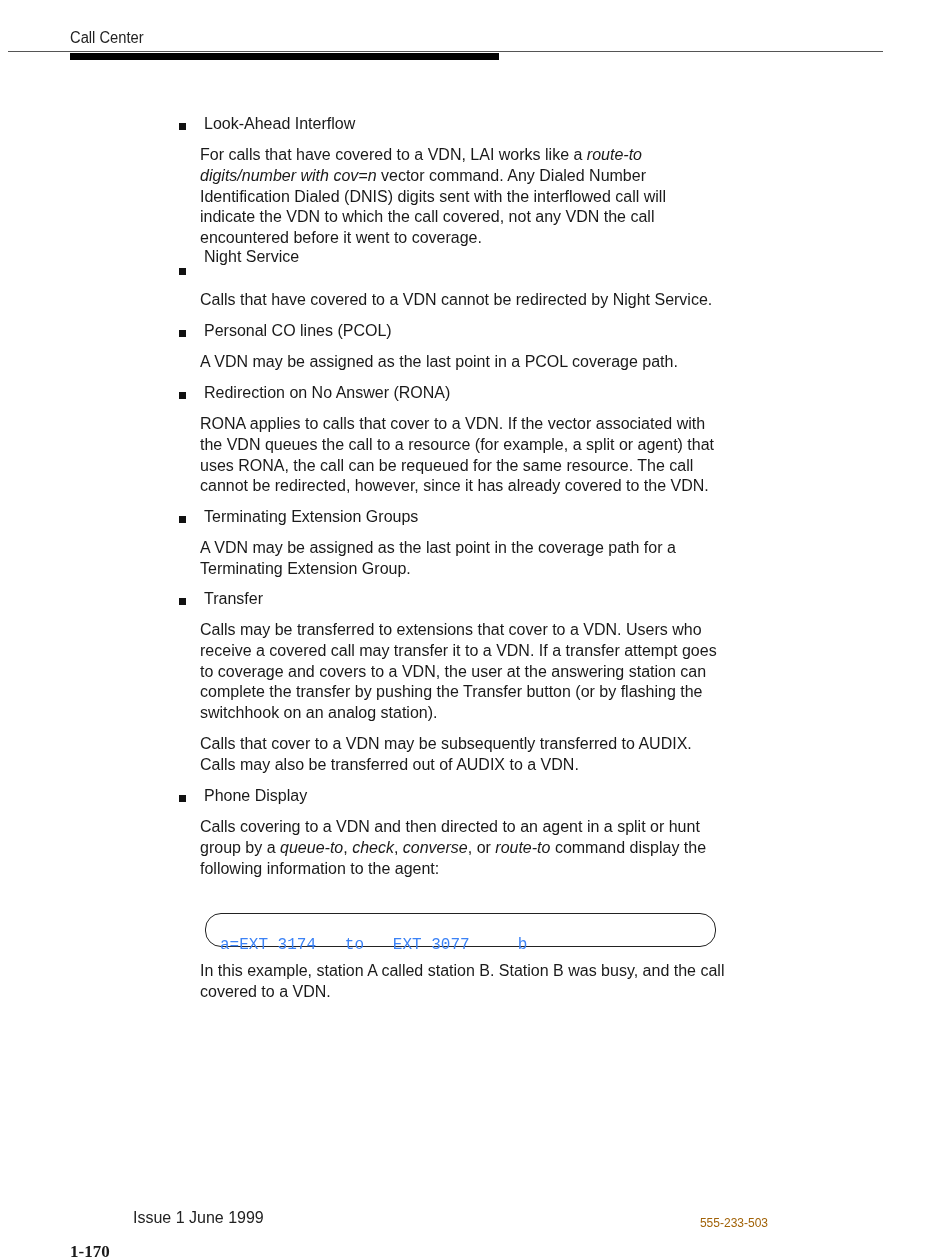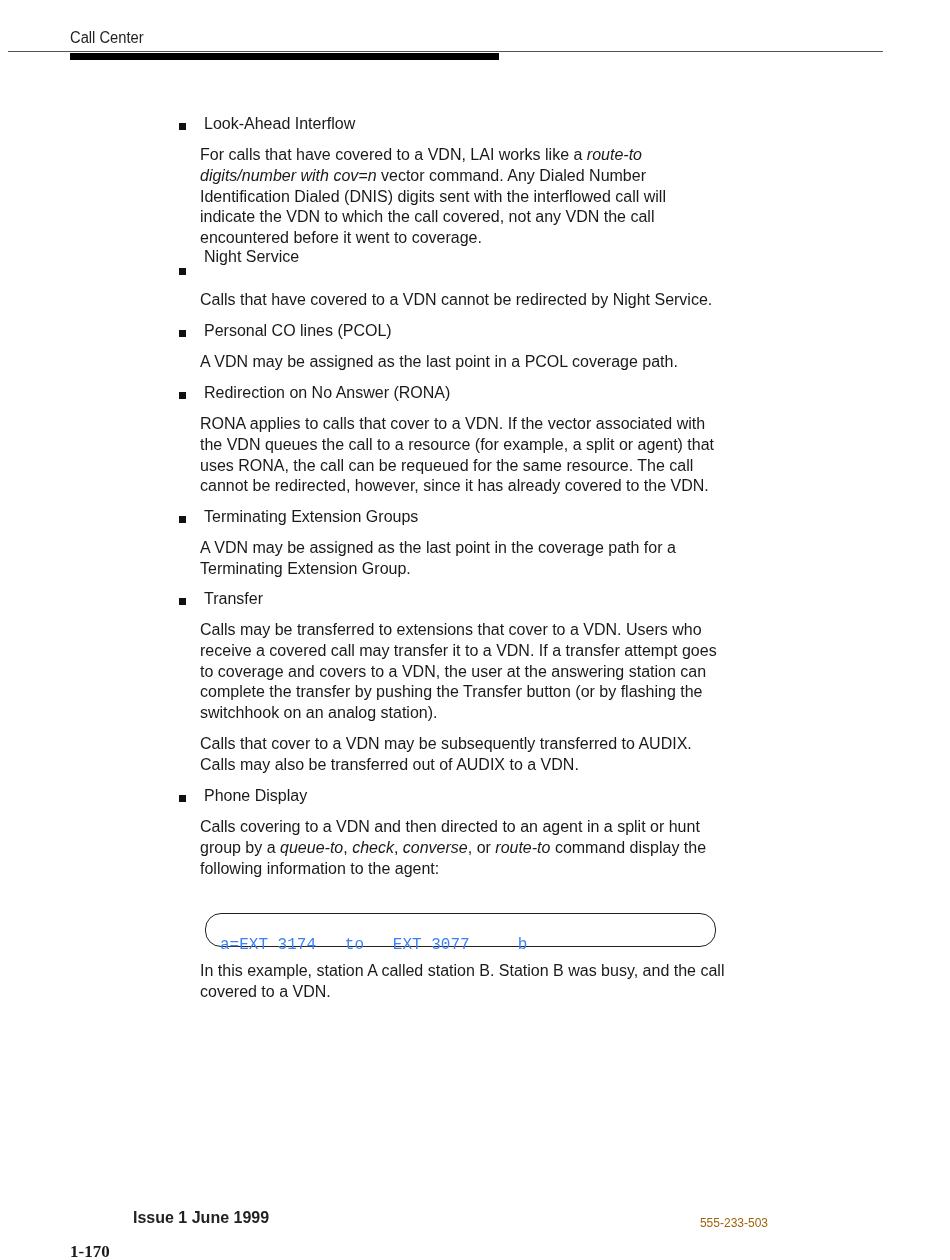--- a/index.html
+++ b/index.html
@@ -39,21 +39,21 @@
   }
   .display-text {
     position: absolute; left: 14px; top: 2px; font-family: "Liberation Mono", monospace;
     font-size: 16px; white-space: pre; color: #3b82f6; margin-top: 20px;
   }
   .footer-page {
     position: absolute; left: 70px; top: 1242px; font-family: "Liberation Serif", serif;
     font-weight: bold; font-size: 17px;
   }
   .footer-issue {
-    position: absolute; left: 133px; top: 1209px; font-size: 16px; color: #222; font-weight: bold;
+    position: absolute; left: 133px; top: 1209px; font-size: 16px; color: #222;
   }
   .footer-docnum {
     position: absolute; right: 182px; top: 1216px; font-size: 12px; color: #a16207;
   }
   i { font-style: italic; }
 </style>
 </head>
 <body>
 
 <div>

